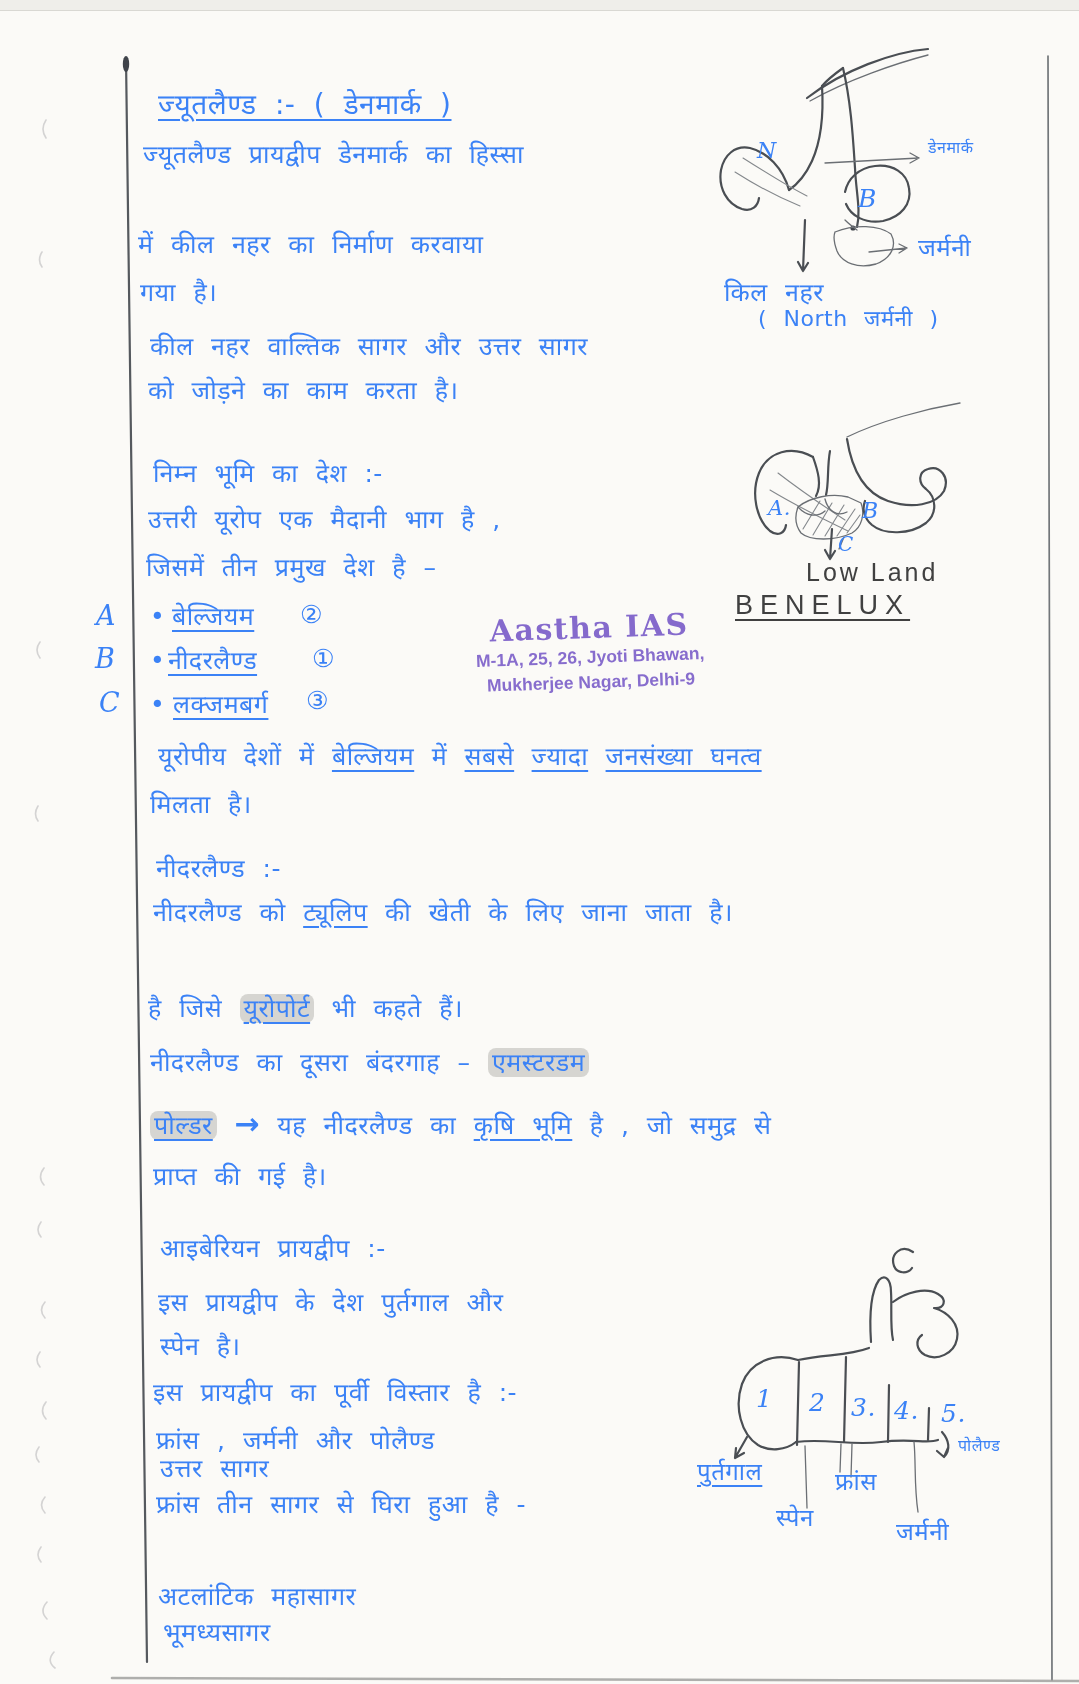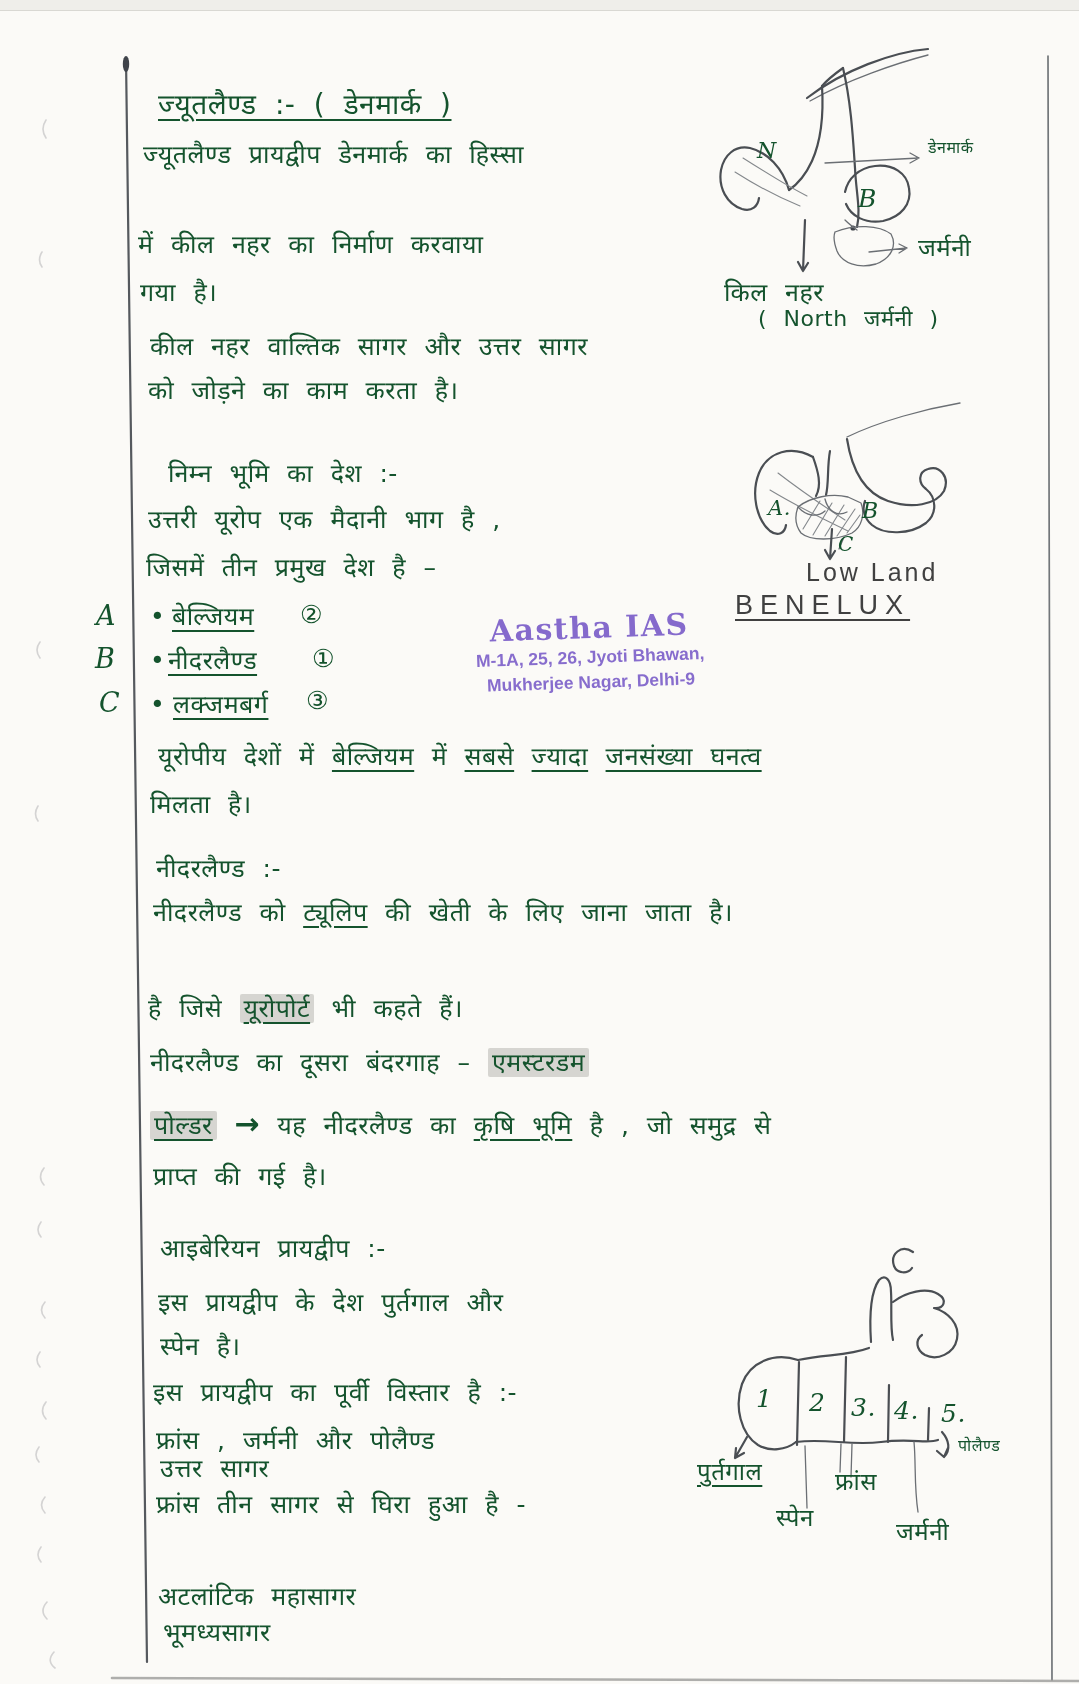--- a/index.html
+++ b/index.html
@@ -3,27 +3,27 @@
 <meta charset="utf-8">
 <style>
   html,body { margin:0; padding:0; background:#777; }
   .page {
     position:relative; width:1079px; height:1684px; margin:0 auto;
     background:#fbfaf7; overflow:hidden;
     font-family:"DejaVu Sans", sans-serif;
   }
   .hw {
     position:absolute; white-space:nowrap;
-    color:#14532d; font-size:25px; letter-spacing:.5px; word-spacing:9px;
+    color:#3b82f6; font-size:25px; letter-spacing:.5px; word-spacing:9px;
     font-family:"DejaVu Sans", sans-serif;
   }
   .hw.big { font-size:28px; }
   .hw.small { font-size:22px; }
   .u { text-decoration:underline; text-decoration-thickness:1.5px; text-underline-offset:5px; }
-  .hl { background:rgba(128,128,122,.30); padding:0 4px; border-radius:2px; }
+  .hl { background:rgba(128,128,122,.30); padding:0 4px; border-radius:8px; }
   .script { font-family:"DejaVu Serif", serif; font-style:italic; }
   .eng { font-family:Liberation Sans, sans-serif; color:#404040; }
   .stamp {
     position:absolute; left:440px; top:610px; width:300px; text-align:center;
     transform:rotate(-2deg); color:#7b5ec9;
   }
   .stamp .title {
     font-family:"DejaVu Serif", serif; font-weight:bold; font-size:30px;
     letter-spacing:1.5px; opacity:.92;
   }
@@ -78,21 +78,21 @@
     <path class="thin" d="M130 123 L224 118 M224 118 L215 113 M224 118 L215 123"></path>
     <path class="thin" d="M174 212 L212 208 M212 208 L204 204 M212 208 L204 213"></path>
   </svg>
   <div class="hw script small" style="left:757px;top:138px;font-size:22px">N</div>
   <div class="hw script" style="left:858px;top:184px;font-size:25px">B</div>
   <div class="hw" style="left:928px;top:136px;font-size:16px">डेनमार्क</div>
   <div class="hw" style="left:918px;top:230px;font-size:24px">जर्मनी</div>
   <div class="hw" style="left:724px;top:274px;font-size:25px">किल नहर</div>
   <div class="hw small" style="left:758px;top:302px">( North जर्मनी )</div>
 
-  <div class="hw" style="left:168px;top:455px">निम्न भूमि का देश :-</div>
+  <div class="hw" style="left:153px;top:455px">निम्न भूमि का देश :-</div>
   <div class="hw" style="left:148px;top:501px">उत्तरी यूरोप एक मैदानी भाग है ,</div>
   <div class="hw" style="left:146px;top:549px">जिसमें तीन प्रमुख देश है –</div>
 
   <div class="hw script" style="left:96px;top:600px;font-size:27px">A</div>
   <div class="hw" style="left:150px;top:602px">•</div>
   <div class="hw u" style="left:172px;top:598px">बेल्जियम</div>
   <div class="hw" style="left:300px;top:600px">②</div>
 
   <div class="hw script" style="left:95px;top:643px;font-size:27px">B</div>
   <div class="hw" style="left:150px;top:646px">•</div>

